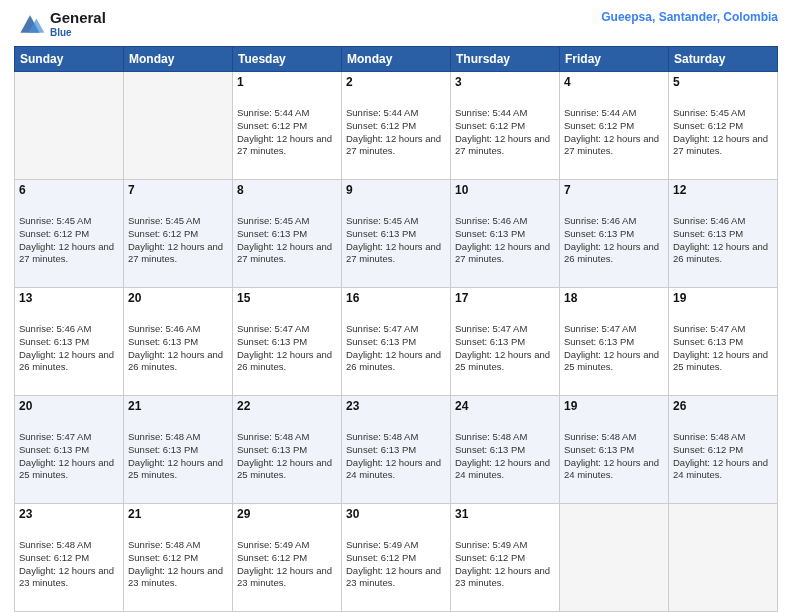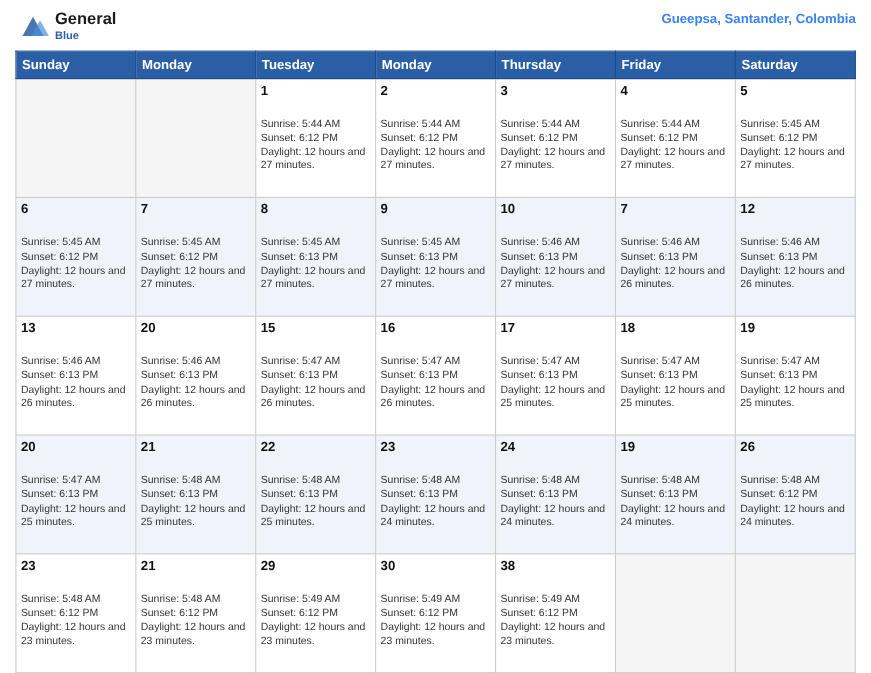--- a/index.html
+++ b/index.html
@@ -266,21 +266,21 @@
           </td>
           <td>
             <span class="day-num">29</span>
             <div class="day-info">Sunrise: 5:49 AM<br>Sunset: 6:12 PM<br>Daylight: 12 hours and 23 minutes.</div>
           </td>
           <td>
             <span class="day-num">30</span>
             <div class="day-info">Sunrise: 5:49 AM<br>Sunset: 6:12 PM<br>Daylight: 12 hours and 23 minutes.</div>
           </td>
           <td>
-            <span class="day-num">38</span>
+            <span class="day-num">31</span>
             <div class="day-info">Sunrise: 5:49 AM<br>Sunset: 6:12 PM<br>Daylight: 12 hours and 23 minutes.</div>
           </td>
           <td class="empty"></td>
           <td class="empty"></td>
         </tr>
       </tbody>
   </table>
 </div>
 
 </body></html>

